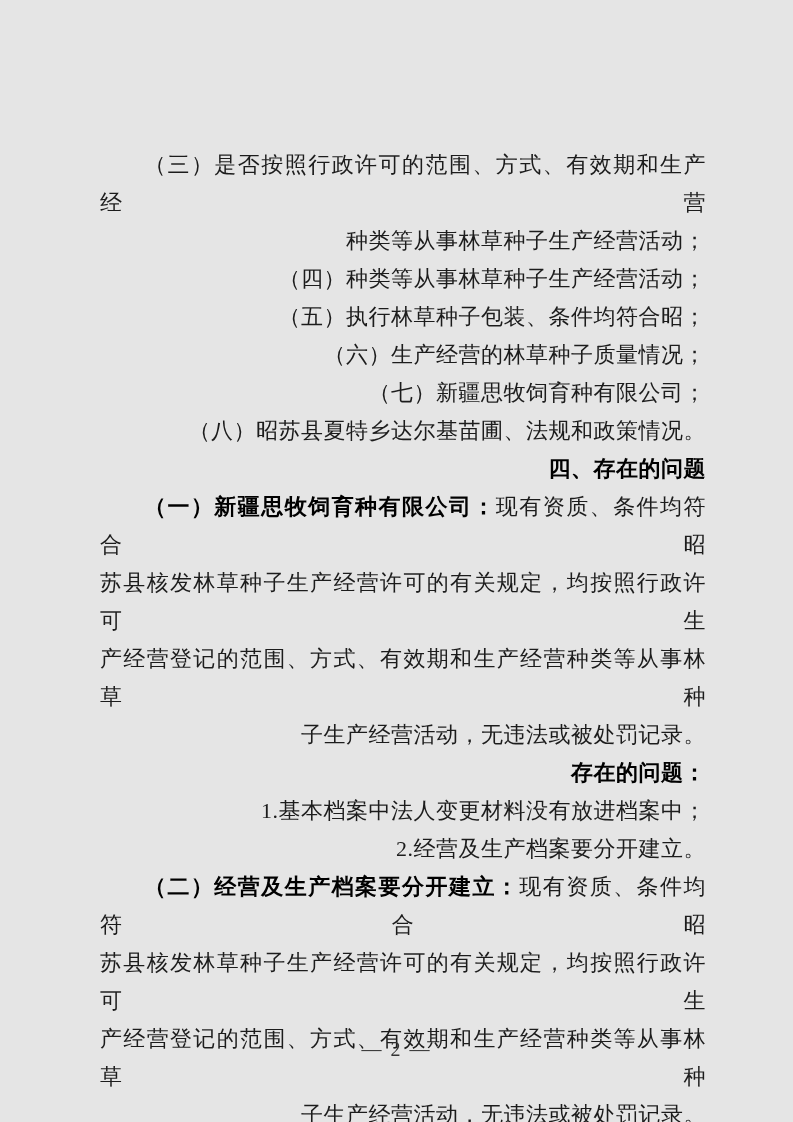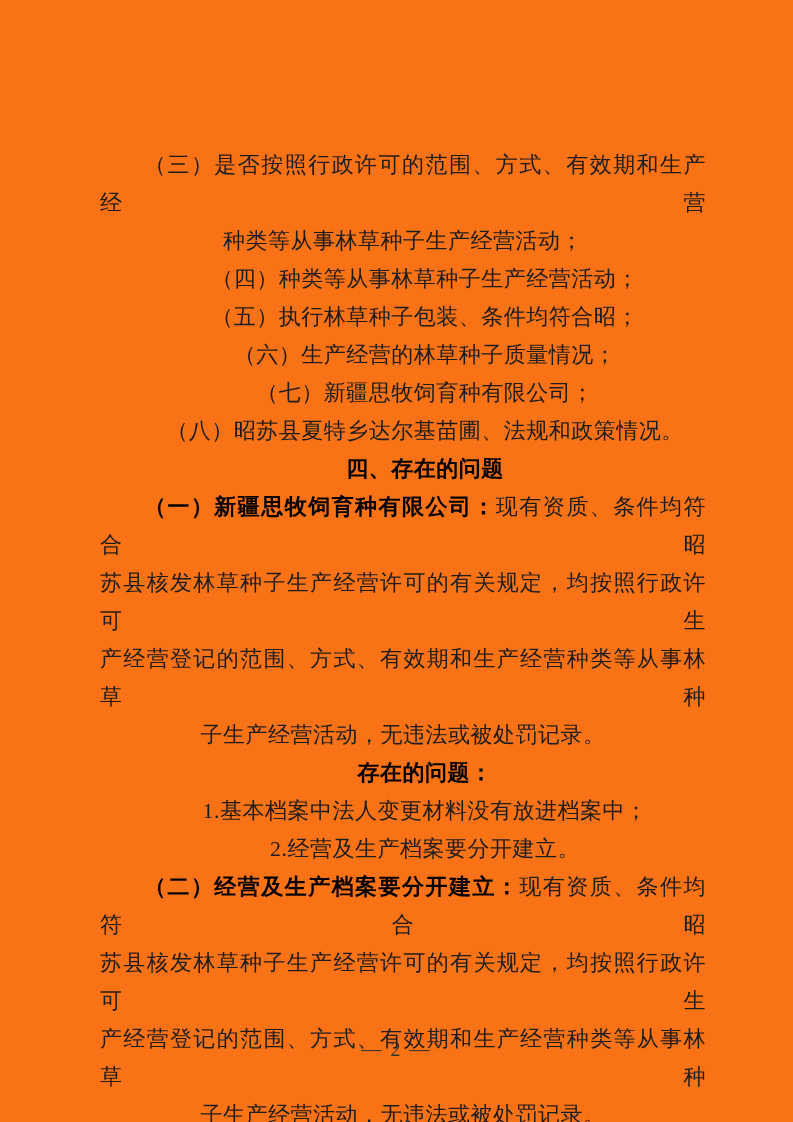--- a/index.html
+++ b/index.html
@@ -4,37 +4,37 @@
 <style>
   html, body {
     margin: 0;
     padding: 0;
     background: #ffffff;
   }
   .page {
     position: relative;
     width: 793px;
     height: 1122px;
-    background: #f97316;
+    background: #e5e5e5;
     overflow: hidden;
     font-family: "Liberation Serif", "DejaVu Serif", serif;
     color: #1c1c1c;
   }
   .content {
     position: absolute;
     left: 100px;
     top: 146px;
     width: 606px;
     font-size: 22px;
     line-height: 38px;
     letter-spacing: 0.5px;
   }
   .line {
     white-space: normal;
-    text-align: center;
+    text-align: right;
   }
   .indent {
     text-indent: 44px;
   }
   .justify {
     text-align: justify;
     text-align-last: justify;
   }
   .heading {
     font-family: "Liberation Sans", "DejaVu Sans", sans-serif;

